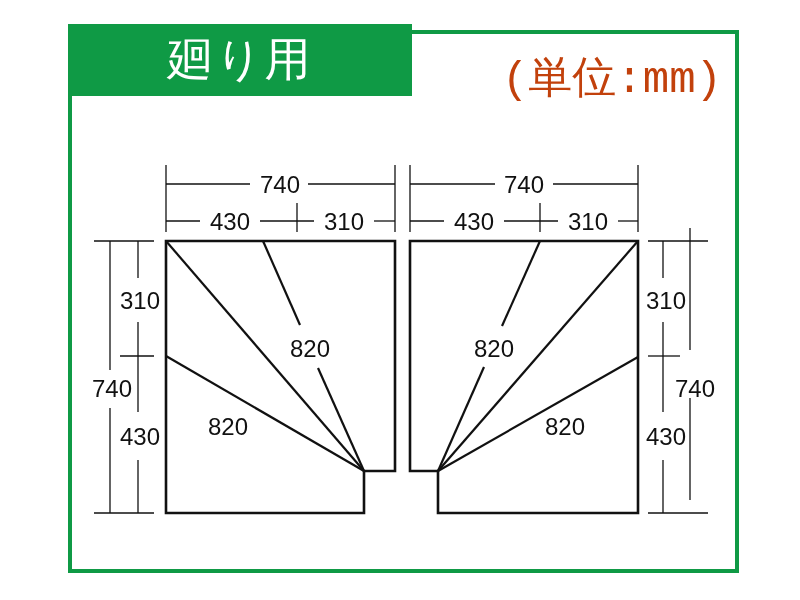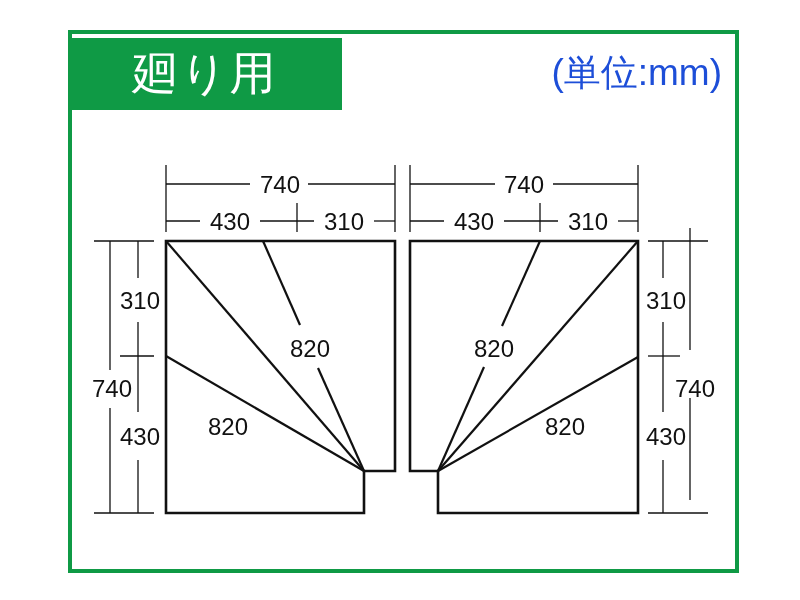--- a/index.html
+++ b/index.html
@@ -1,24 +1,24 @@
 <!DOCTYPE html>
 <html><head>
 <meta charset="utf-8">
 <style>
   html, body { margin: 0; padding: 0; background: #ffffff; }
   body { width: 800px; height: 600px; position: relative; overflow: hidden;
          font-family: "Liberation Sans", "DejaVu Sans", sans-serif; }
   .frame { position: absolute; left: 68px; top: 30px; width: 663px; height: 535px;
            border: 4px solid #0f9a45; background: #fff; }
-  .header { position: absolute; left: 68px; top: 38px; width: 274px; height: 72px;
+  .header { position: absolute; left: 68px; top: 24px; width: 344px; height: 72px;
             background: #0f9a45; display: flex; align-items: center; justify-content: center; }
   .header-title { color: #fff; font-size: 46px; letter-spacing: 2px; font-family: "DejaVu Sans", sans-serif; }
-  .unit { position: absolute; right: 78px; top: 48px; font-size: 37px; color: #1d4ed8;
-          font-family: Liberation Sans, sans-serif; }
+  .unit { position: absolute; right: 78px; top: 48px; font-size: 44px; color: #c2410c;
+          font-family: Liberation Mono, monospace; }
   svg.drawing { position: absolute; left: 0; top: 0; }
   .dim { font-size: 24px; fill: #111; font-family: "Liberation Sans", sans-serif; }
 </style>
 </head>
 <body>
 
 <div class="frame"></div>
 <div class="header">
   <span class="header-title">廻り用</span>
 </div>

